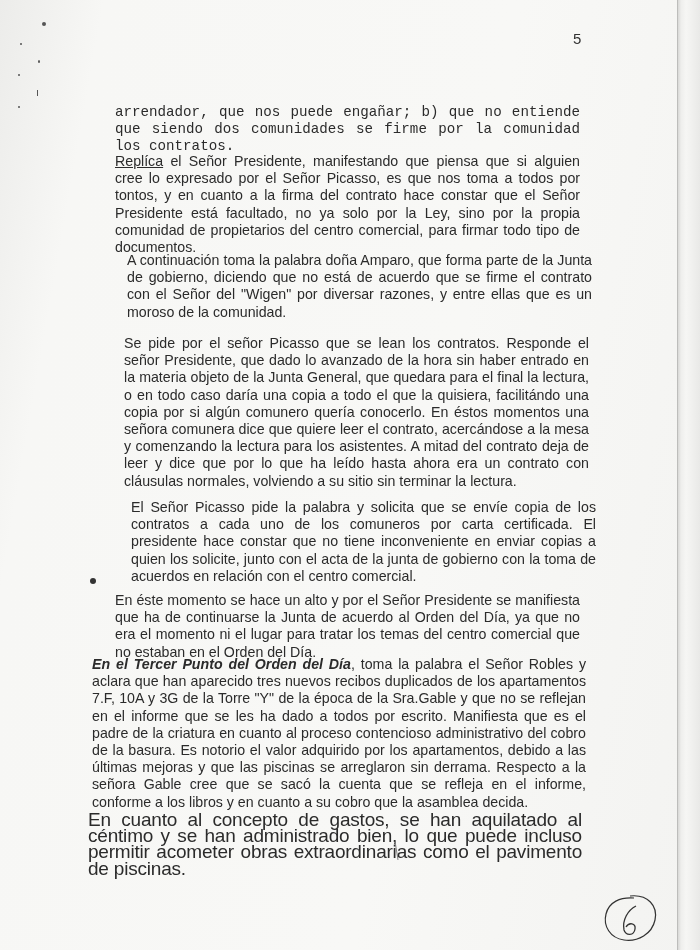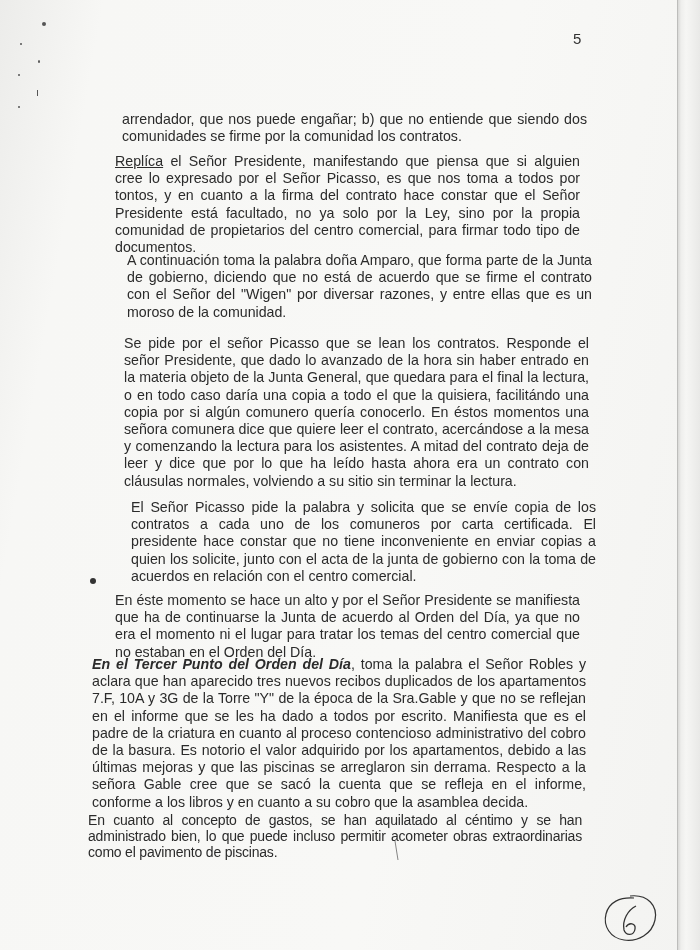--- a/index.html
+++ b/index.html
@@ -27,21 +27,21 @@
     position:absolute; font-size:14.2px; line-height:17.2px;
     text-align:justify; text-align-last:left; color:#2b2b2b;
   }
   .p1 { left:115px; top:104px; width:465px; }
   .p2 { left:115px; top:153px; width:465px; }
   .p3 { left:115px; top:240px; width:465px; }
   .p4 { left:115px; top:326px; width:465px; }
   .p5 { left:115px; top:483px; width:465px; }
   .p6 { left:115px; top:592px; width:465px; }
   .p7 { left:88px; top:652px; width:494px; }
-  .p8 { left:88px; top:812px; width:494px; font-size:14px; line-height:16.2px; font-family:"Liberation Sans Narrow","Liberation Sans",sans-serif; letter-spacing:-0.2px; }
+  .p8 { left:88px; top:812px; width:494px; font-size:19px; line-height:16.2px; font-family:"Liberation Sans Narrow","Liberation Sans",sans-serif; letter-spacing:-0.2px; }
   .underline { text-decoration:underline; }
   .bold-italic { font-weight:bold; font-style:italic; }
   .bullet {
     position:absolute; left:90px; top:578px; width:6px; height:6px;
     border-radius:50%; background:#333;
   }
   .circle-mark { position:absolute; left:600px; top:892px; width:60px; height:52px; }
 </style>
 </head>
 <body>
@@ -51,21 +51,21 @@
 
   <span class="speck" style="left:42px;top:22px;width:4px;height:4px;"></span>
   <span class="speck" style="left:20px;top:43px;width:2px;height:2px;"></span>
   <span class="speck" style="left:38px;top:60px;width:2px;height:3px;"></span>
   <span class="speck" style="left:18px;top:74px;width:2px;height:2px;"></span>
   <span class="speck" style="left:37px;top:90px;width:1px;height:6px;border-radius:0;"></span>
   <span class="speck" style="left:18px;top:106px;width:2px;height:2px;"></span>
 
   <div class="page-number">5</div>
 
-  <p class="para p1" style="margin:7px;">
+  <p class="para p1" style="margin:0;font-family:Liberation Mono, monospace;">
     <span>arrendador, que nos puede engañar; b) que no entiende que siendo dos comunidades se firme por la comunidad los contratos.</span>
   </p>
 
   <p class="para p2" style="margin:0;">
     <span class="underline">Replíca</span><span> el Señor Presidente, manifestando que piensa que si alguien cree lo expresado por el Señor Picasso, es que nos toma a todos por tontos, y en cuanto a la firma del contrato hace constar que el Señor Presidente está facultado, no ya solo por la Ley, sino por la propia comunidad de propietarios del centro comercial, para firmar todo tipo de documentos.</span>
   </p>
 
   <p class="para p3" style="margin:12px;">
     <span>A continuación toma la palabra doña Amparo, que forma parte de la Junta de gobierno, diciendo que no está de acuerdo que se firme el contrato con el Señor del "Wigen" por diversar razones, y entre ellas que es un moroso de la comunidad.</span>
   </p>

